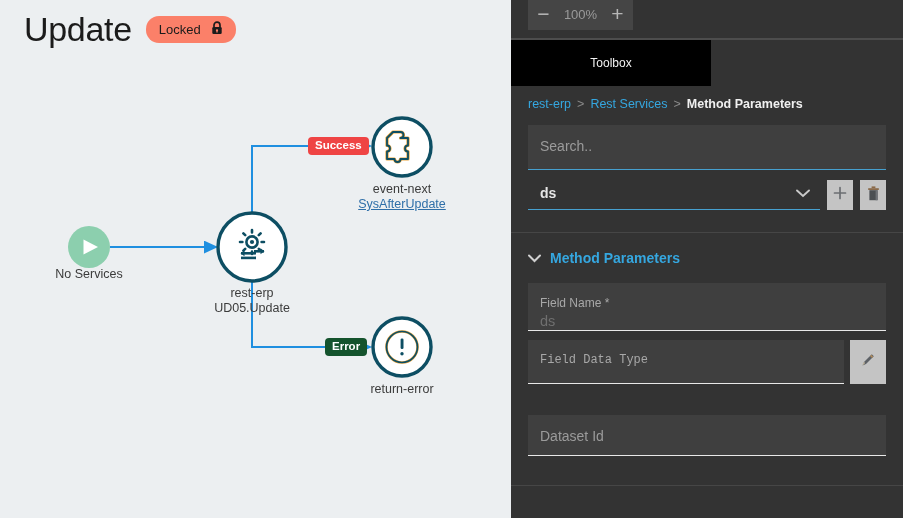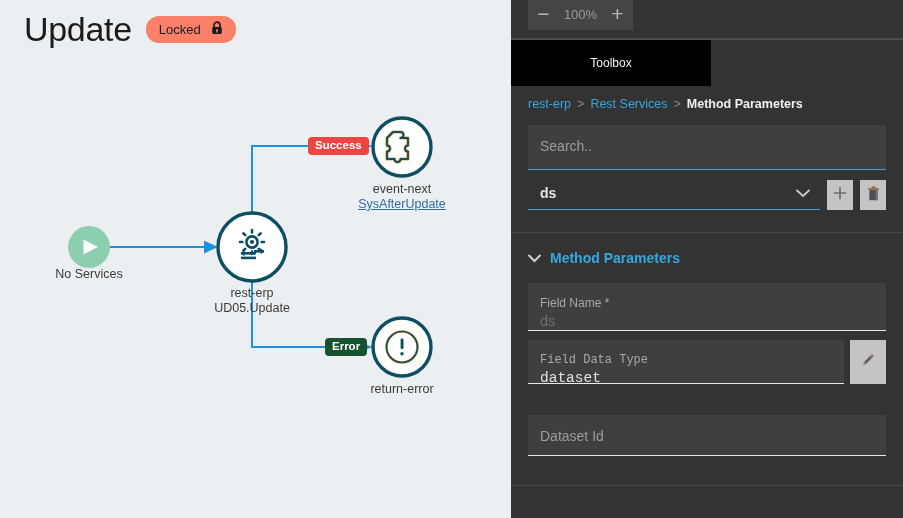--- a/index.html
+++ b/index.html
@@ -312,21 +312,20 @@
       <div class="txtfield white-underline" style="height:48px;">
         <div class="field-label"><span>Field Name</span><span class="req">&nbsp;*</span></div>
         <div class="field-value disabled">ds</div>
       </div>
     </div>
 
     <div class="field-block" style="top:340px;">
       <div class="editrow">
         <div class="txtfield white-underline" style="height:44px;font-family:Liberation Mono, monospace;">
           <div class="field-label">Field Data Type</div>
-          <div class="field-value">dataset</div>
         </div>
         <div class="editbtn">
           <span>
             <svg width="16" height="16" viewBox="0 0 16 16">
               <path d="M2.5 13.5 L4 10 L11.8 2.2 L13.8 4.2 L6 12 z" fill="#5d6166"></path>
               <path d="M10.6 3.4 L12.6 5.4" stroke="#b08a5a" stroke-width="1.6"></path>
               <path d="M2.5 13.5 L4 10 L5 11 L3.8 12.2 z" fill="#d8c9a8"></path>
             </svg>
           </span>
         </div>

